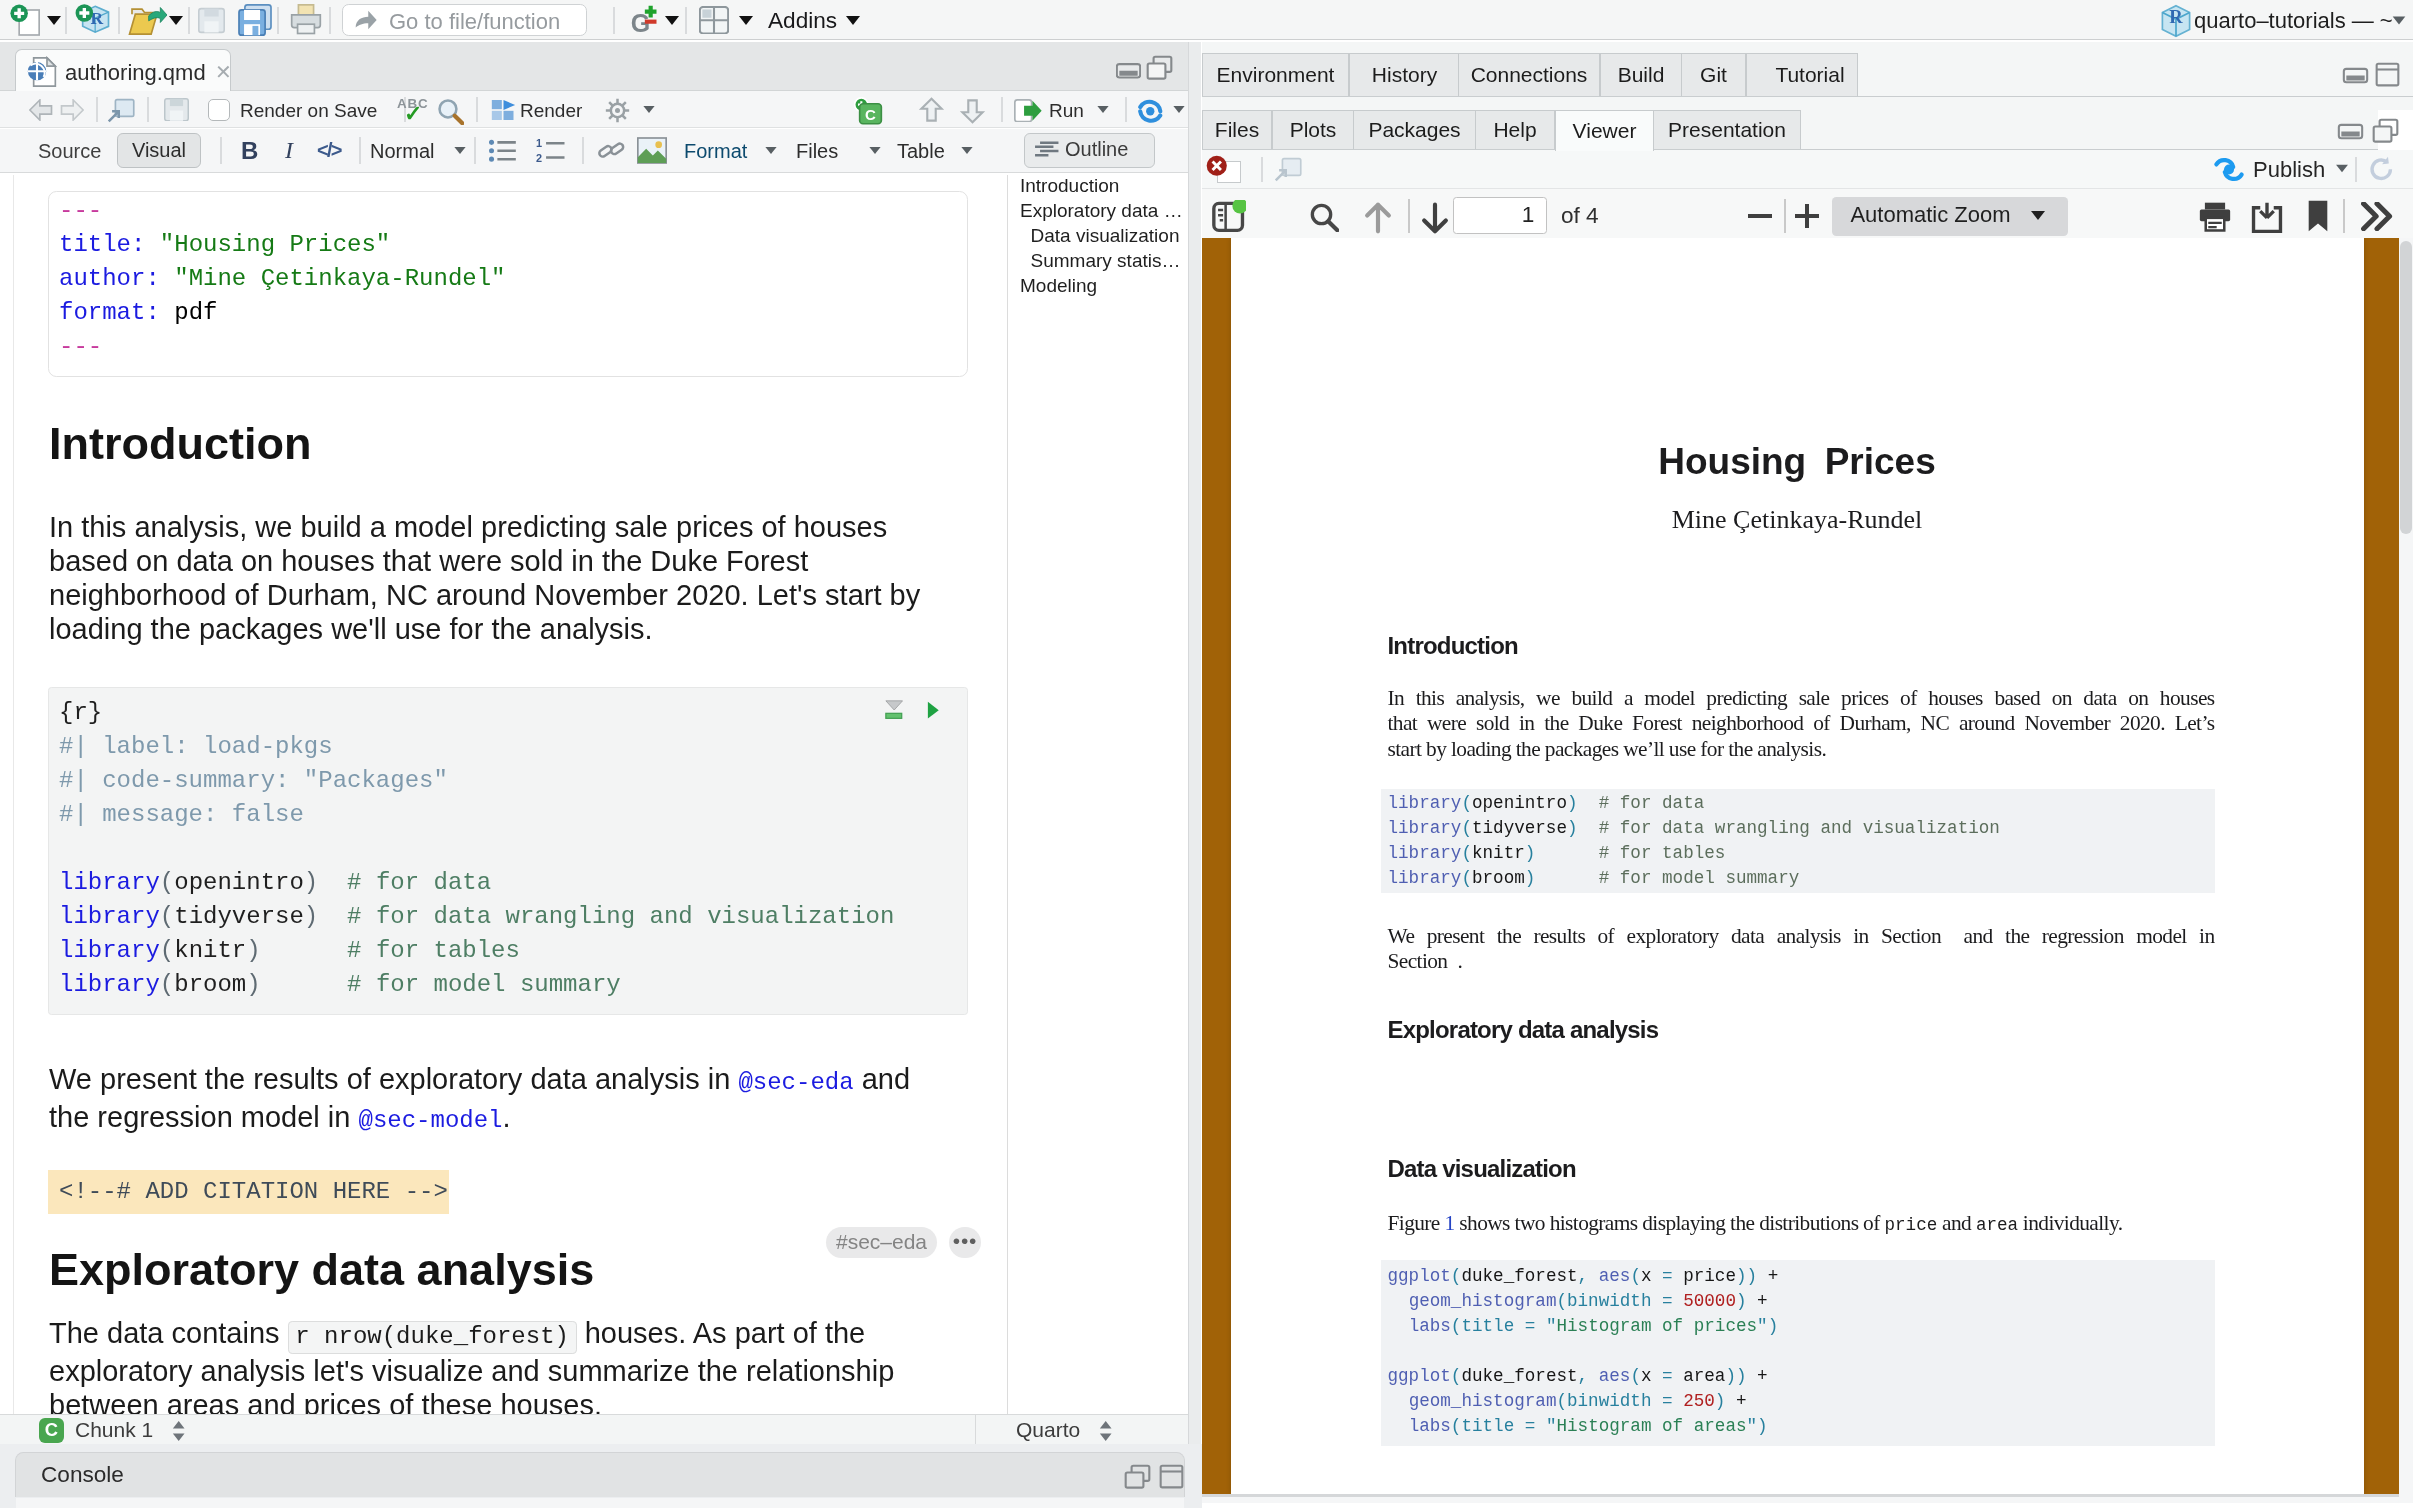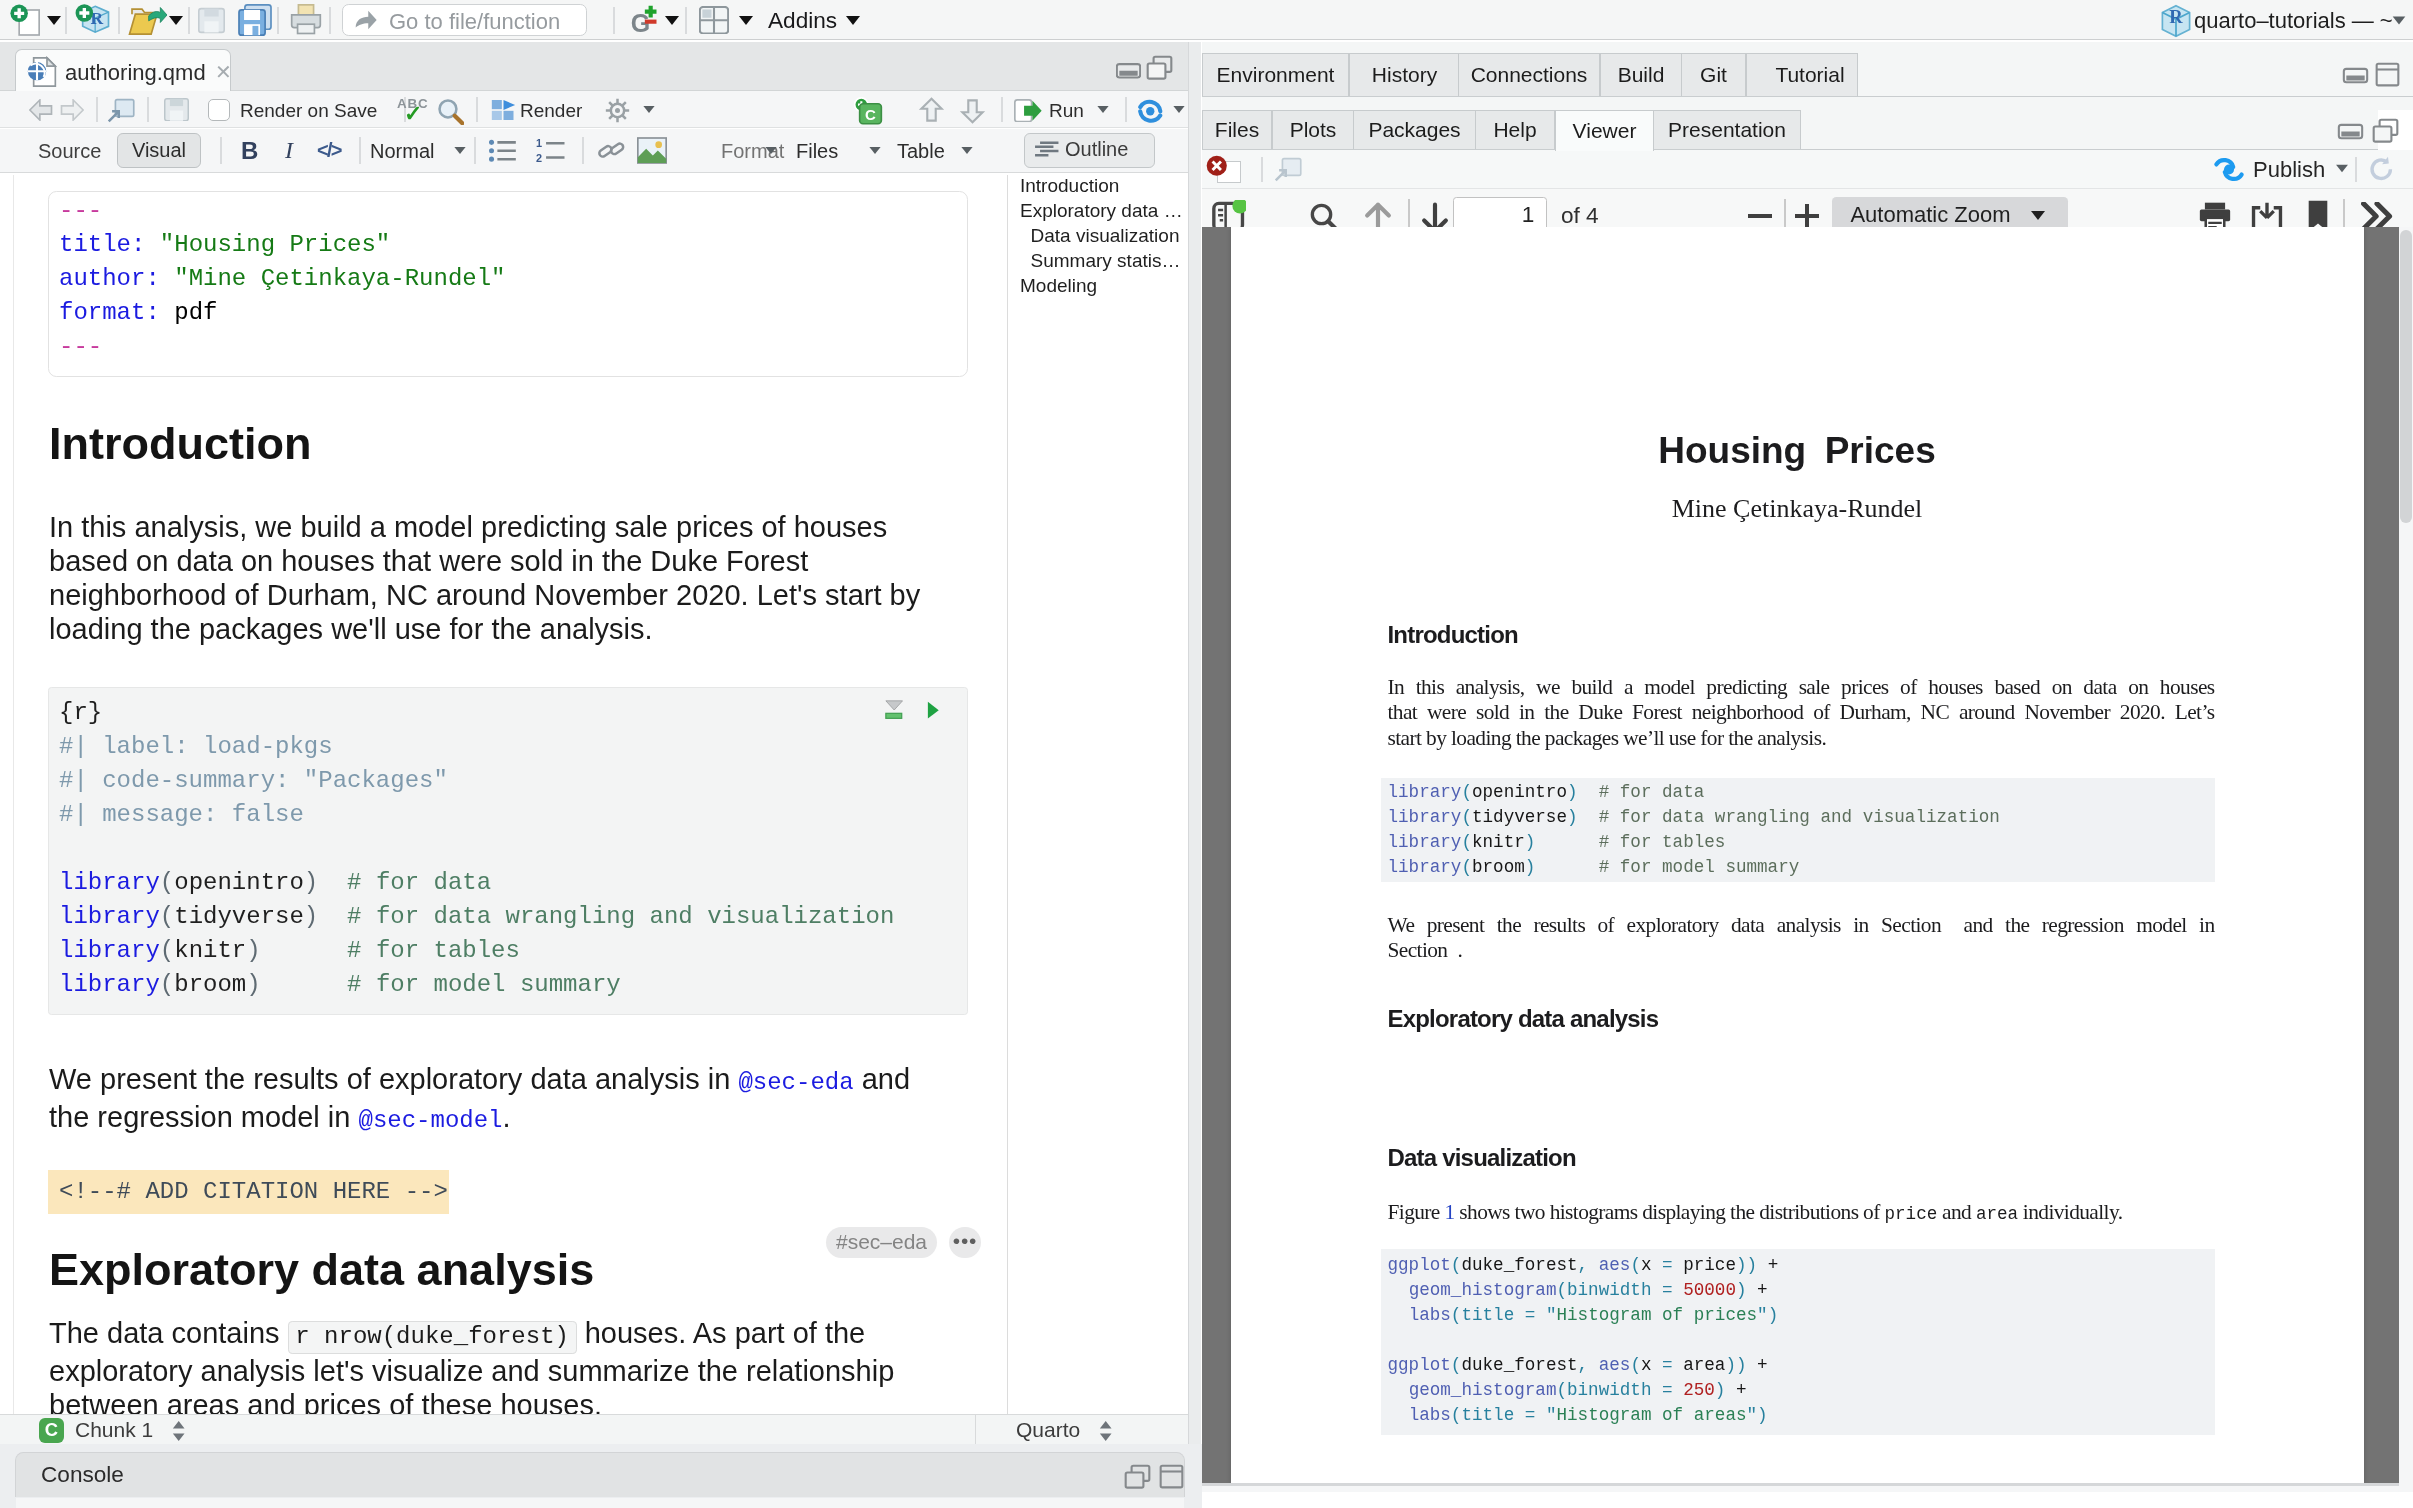--- a/index.html
+++ b/index.html
@@ -238,21 +238,21 @@
   <div class="sep" style="left:582px;top:8.4px;height:27px"></div>
   <svg class="ab" style="left:597px;top:9.2px" width="28.5" height="25" viewBox="0 0 34 30">
     <rect x="2" y="12" width="16" height="8" rx="4" fill="none" stroke="#8a9197" stroke-width="3" transform="rotate(-35 10 16)"></rect>
     <rect x="16" y="9" width="16" height="8" rx="4" fill="none" stroke="#8a9197" stroke-width="3" transform="rotate(-35 24 13)"></rect>
   </svg>
   <svg class="ab" style="left:637px;top:8.4px" width="30" height="27" viewBox="0 0 36 32">
     <rect x="1" y="1" width="34" height="30" fill="#eaf2f8" stroke="#8a9197" stroke-width="2"></rect>
     <path d="M1 24l10-10 8 8 6-6 10 10v5H1z" fill="#5e9e56"></path>
     <circle cx="26" cy="9" r="4" fill="#e8c050"></circle>
   </svg>
-  <div class="ab" style="left:684px;top:11px;font-size:20px;color:#737373;margin-left:37px;">Format</div>
+  <div class="ab" style="left:684px;top:11px;font-size:20px;color:#0c4a6e;">Format</div>
   <div class="car" style="left:764px;top:17px;transform:scale(.8)"></div>
   <div class="ab" style="left:796px;top:11px;font-size:20px;color:#2d2d2d;">Files</div>
   <div class="car" style="left:868px;top:17px;transform:scale(.8)"></div>
   <div class="ab" style="left:897px;top:11px;font-size:20px;color:#2d2d2d;">Table</div>
   <div class="car" style="left:960px;top:17px;transform:scale(.8)"></div>
   <div class="ab" style="left:1024px;top:4.2px;width:131px;height:35px;background:#e9ebec;border:1.7px solid #c3c7c9;border-radius:5.9px;">
     <svg class="ab" style="left:10px;top:6.7px" width="23.5" height="18.4" viewBox="0 0 28 22">
       <path d="M6 2h22M0 7h22M6 12h22M0 17h16" stroke="#6f7880" stroke-width="3"></path>
     </svg>
     <div class="ab" style="left:40px;top:4.2px;font-size:20px;color:#3b3b3b;">Outline</div>
@@ -455,21 +455,21 @@
 
   <svg class="ab" style="left:1105px;top:10px" width="22" height="34" viewBox="0 0 26 40">
     <path d="M2 2h22v36l-11-9-11 9z" fill="#3f3f3f"></path>
   </svg>
   <div class="sep" style="left:1141px;top:10px;height:34px;background:#c9c9c9"></div>
 
   <svg class="ab" style="left:1158px;top:13.4px" width="34" height="28.5" viewBox="0 0 40 34">
     <path d="M4 2l15 15L4 32M20 2l15 15-15 15" fill="none" stroke="#3f3f3f" stroke-width="6" stroke-linecap="round" stroke-linejoin="round"></path>
   </svg>
 </div>
-<div class="ab" id="pdfarea" style="left:1202px;top:227px;width:1212px;height:1265px;background:#737373;overflow:hidden;">
+<div class="ab" id="pdfarea" style="left:1202px;top:238px;width:1212px;height:1265px;background:#a16207;overflow:hidden;">
   <div class="ab" id="page" style="left:28.5px;top:0;width:1133px;height:1256px;background:#fff;box-shadow:0 0 5px rgba(0,0,0,0.18);color:#1c1c1e;">
     <div class="ab" style="left:0;top:202px;width:1133px;text-align:center;font-size:37px;font-weight:bold;line-height:44px;">Housing Prices</div>
     <div class="ab serif" style="left:0;top:266px;width:1133px;text-align:center;font-size:26px;line-height:32px;">Mine Çetinkaya-Rundel</div>
 
     <div class="ab" style="left:157px;top:394px;font-size:24px;font-weight:bold;letter-spacing:-0.8px;line-height:28.5px;">Introduction</div>
     <div class="ab serif" style="left:157px;top:448px;width:827px;font-size:21.4px;letter-spacing:-0.6px;line-height:25.4px;">
       <div class="pl">In this analysis, we build a model predicting sale prices of houses based on data on houses</div>
       <div class="pl">that were sold in the Duke Forest neighborhood of Durham, NC around November 2020. Let’s</div>
       <div>start by loading the packages we’ll use for the analysis.</div>
     </div>

